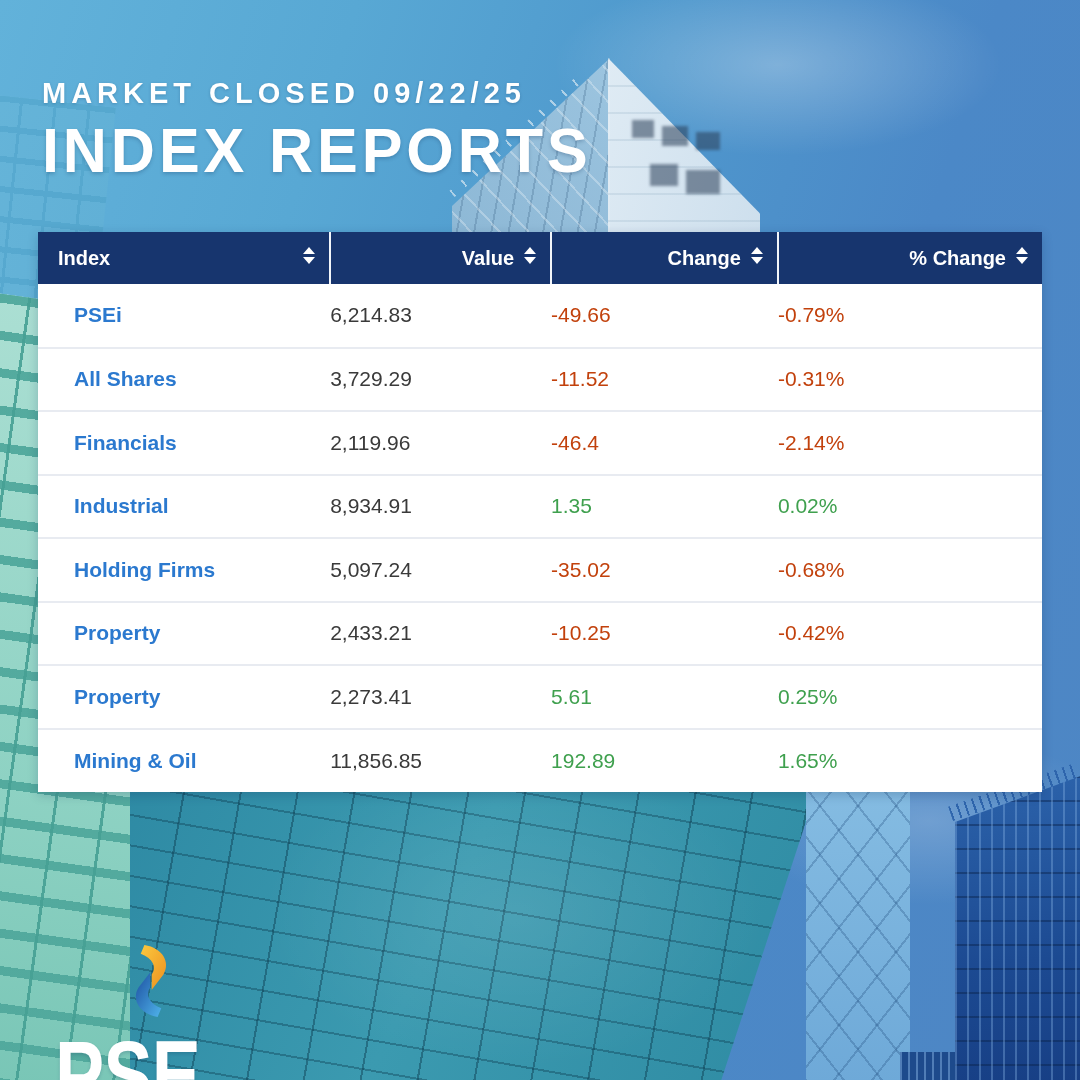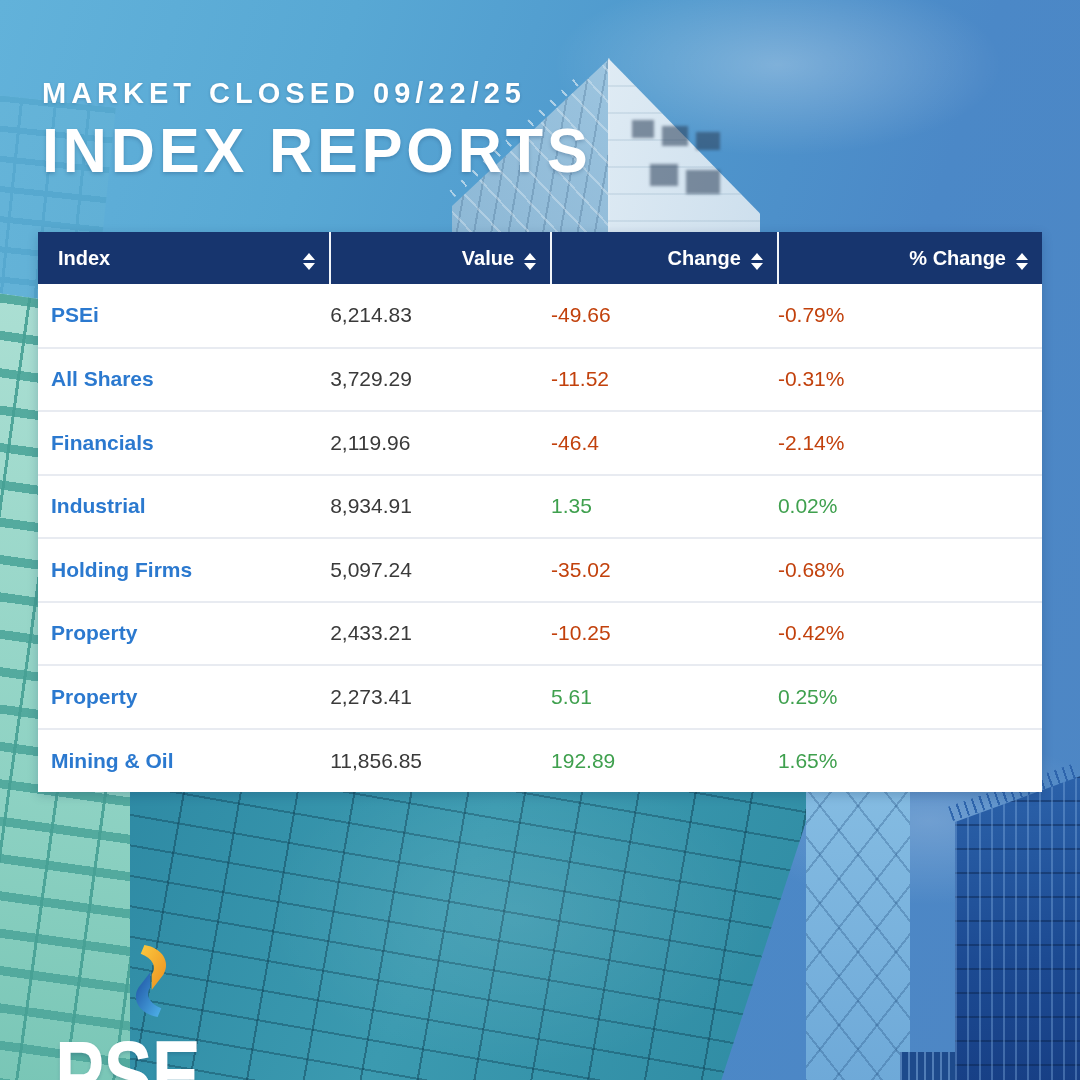--- a/index.html
+++ b/index.html
@@ -101,31 +101,31 @@
     text-shadow:0 2px 4px rgba(20,50,90,.25);}
   
   table.idx{
     position:absolute;left:38px;top:232px;width:1004px;z-index:6;
     border-collapse:collapse;table-layout:fixed;
     box-shadow:0 3px 10px rgba(15,40,85,.22);
   }
   thead tr{height:52px;}
   thead th{background:#17356e;color:#fff;font-size:20px;font-weight:bold;padding:0;}
   thead th + th{border-left:2px solid #f2f5fa;}
-  .hcell{display:flex;align-items:flex-end;height:100%;}
+  .hcell{display:flex;align-items:flex-start;height:100%;}
   .hcell.between{justify-content:space-between;padding:0 14px 0 20px;}
   .hcell.right{justify-content:flex-end;gap:10px;padding-right:14px;}
   .sort{display:inline-flex;flex-direction:column;gap:3px;}
   .sort i{display:block;width:0;height:0;border-left:6px solid transparent;border-right:6px solid transparent;}
   .sort .up{border-bottom:7px solid #fff;}
   .sort .dn{border-top:7px solid #fff;}
   tbody tr{height:63.5px;background:#ffffff;}
   tbody tr + tr td{border-top:2px solid #e8ebf1;}
   td{font-size:21px;padding:0;}
-  td.td-index{color:#2b79cf;font-weight:bold;padding-left:13px;text-align:left;}
+  td.td-index{color:#2b79cf;font-weight:bold;padding-left:36px;text-align:left;}
   td.td-num{color:#3a3a3a;padding-right:16px;font-weight:normal;}
   td.neg{color:#c2410c;}
   td.pos{color:#3fa04e;}
   
   .logo{position:absolute;left:55px;top:944px;display:flex;align-items:center;gap:8px;z-index:6;flex-direction:column;}
   .logo svg{display:block;}
   .logo-text{
     color:#fff;font-size:97px;font-weight:bold;letter-spacing:-1px;line-height:1;
     transform:scaleX(.76);transform-origin:left center;
     text-shadow:0 2px 4px rgba(20,50,90,.2);

